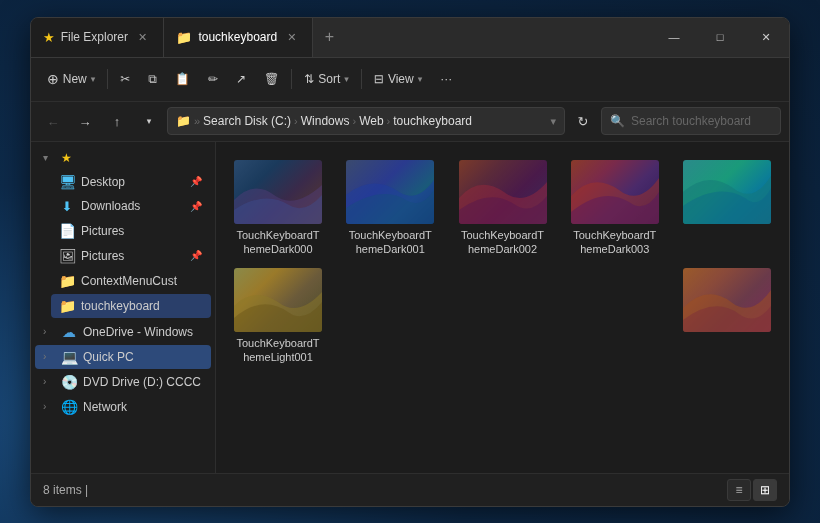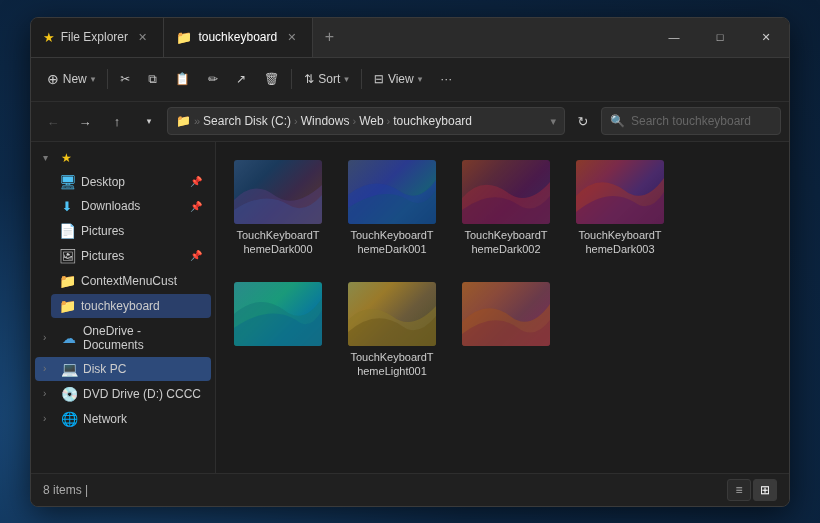--- a/index.html
+++ b/index.html
@@ -250,21 +250,22 @@
       flex: 1;
       background: #1c1c1c;
       overflow: auto;
       padding: 12px;
     }
     .content::-webkit-scrollbar { width: 6px; }
     .content::-webkit-scrollbar-thumb { background: #444; border-radius: 3px; }
     .file-grid {
       display: flex;
       flex-wrap: wrap;
-      gap: 14px;
+      gap: 0;
+      justify-content: space-between;
     }
     .file-item {
       width: 100px;
       display: flex;
       flex-direction: column;
       align-items: center;
       gap: 4px;
       padding: 6px;
       border-radius: 4px;
       cursor: pointer;
@@ -460,27 +461,27 @@
           <div class="sidebar-item selected">
             <span class="item-icon folder-icon-yellow">📁</span>
             <span class="item-label">touchkeyboard</span>
           </div>
         </div>
       </div>
 
       <div class="sidebar-item">
         <span class="expand-arrow">›</span>
         <span class="item-icon cloud-icon">☁</span>
-        <span class="item-label">OneDrive - Documents</span>
+        <span class="item-label">OneDrive - Windows</span>
       </div>
 
       <div class="sidebar-item active">
         <span class="expand-arrow">›</span>
         <span class="item-icon pc-icon">💻</span>
-        <span class="item-label">Disk PC</span>
+        <span class="item-label">Quick PC</span>
       </div>
 
       <div class="sidebar-item">
         <span class="expand-arrow">›</span>
         <span class="item-icon dvd-icon">💿</span>
         <span class="item-label">DVD Drive (D:) CCCC</span>
       </div>
 
       <div class="sidebar-item">
         <span class="expand-arrow">›</span>

